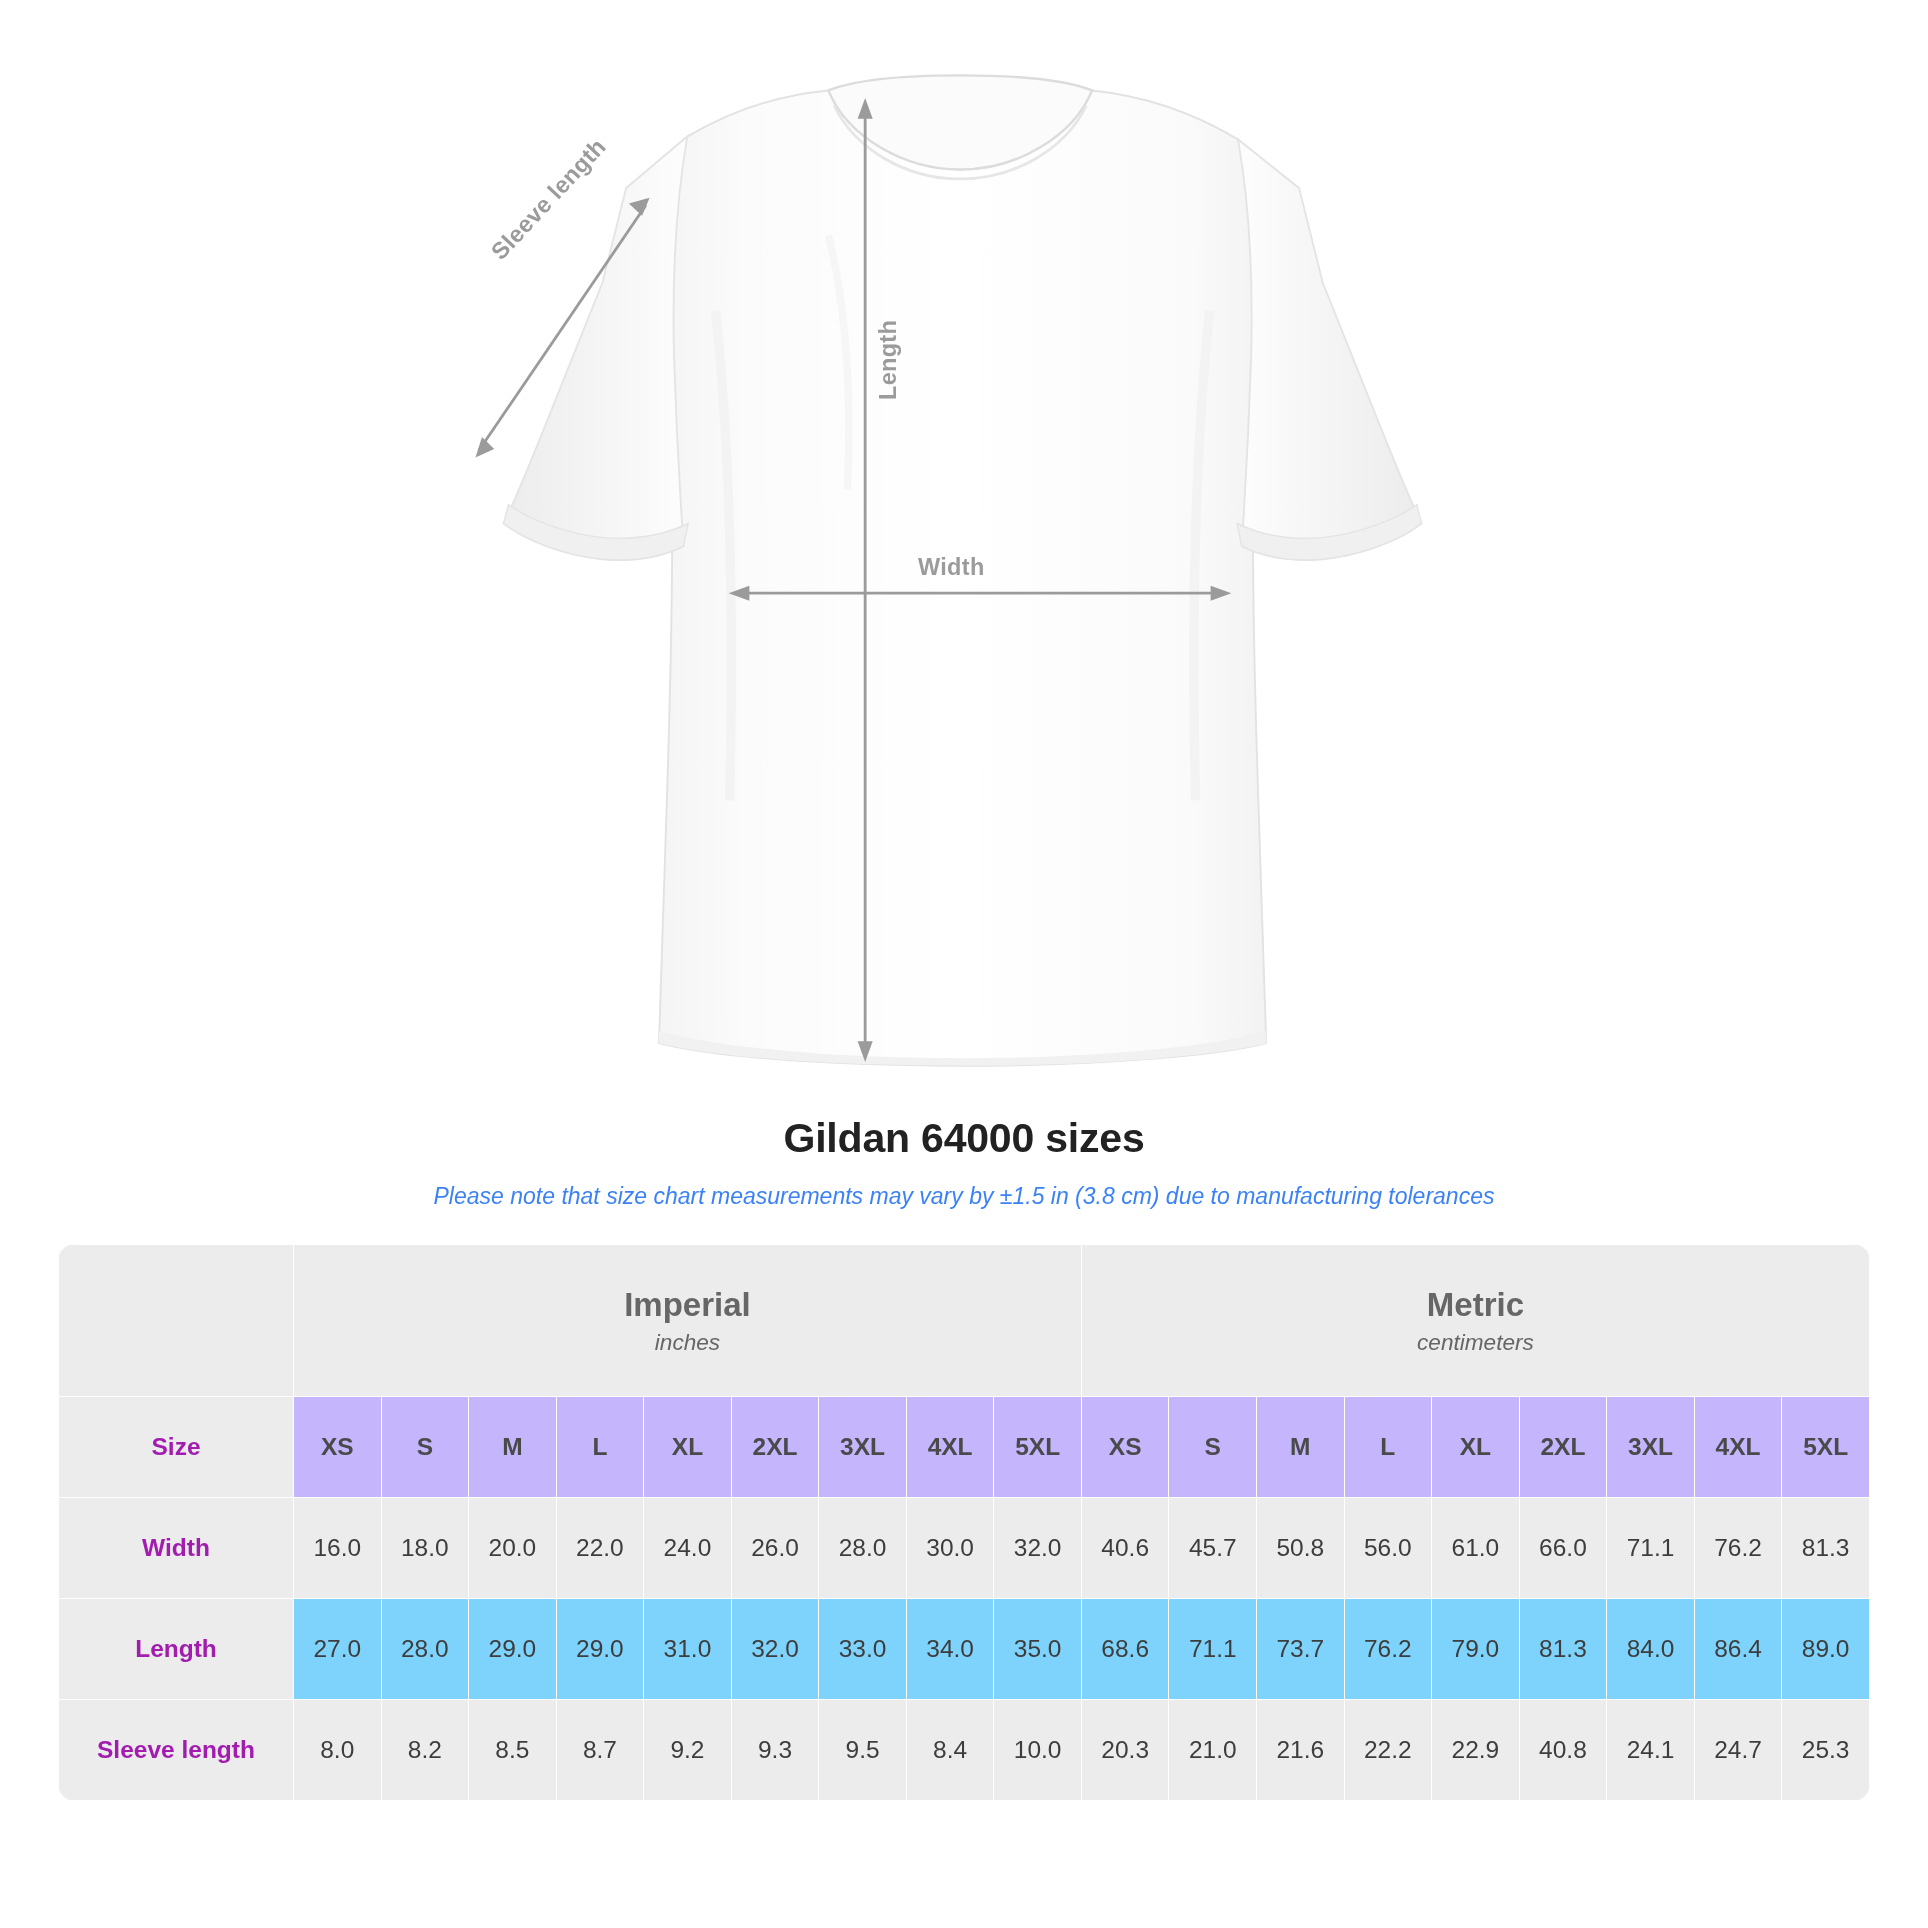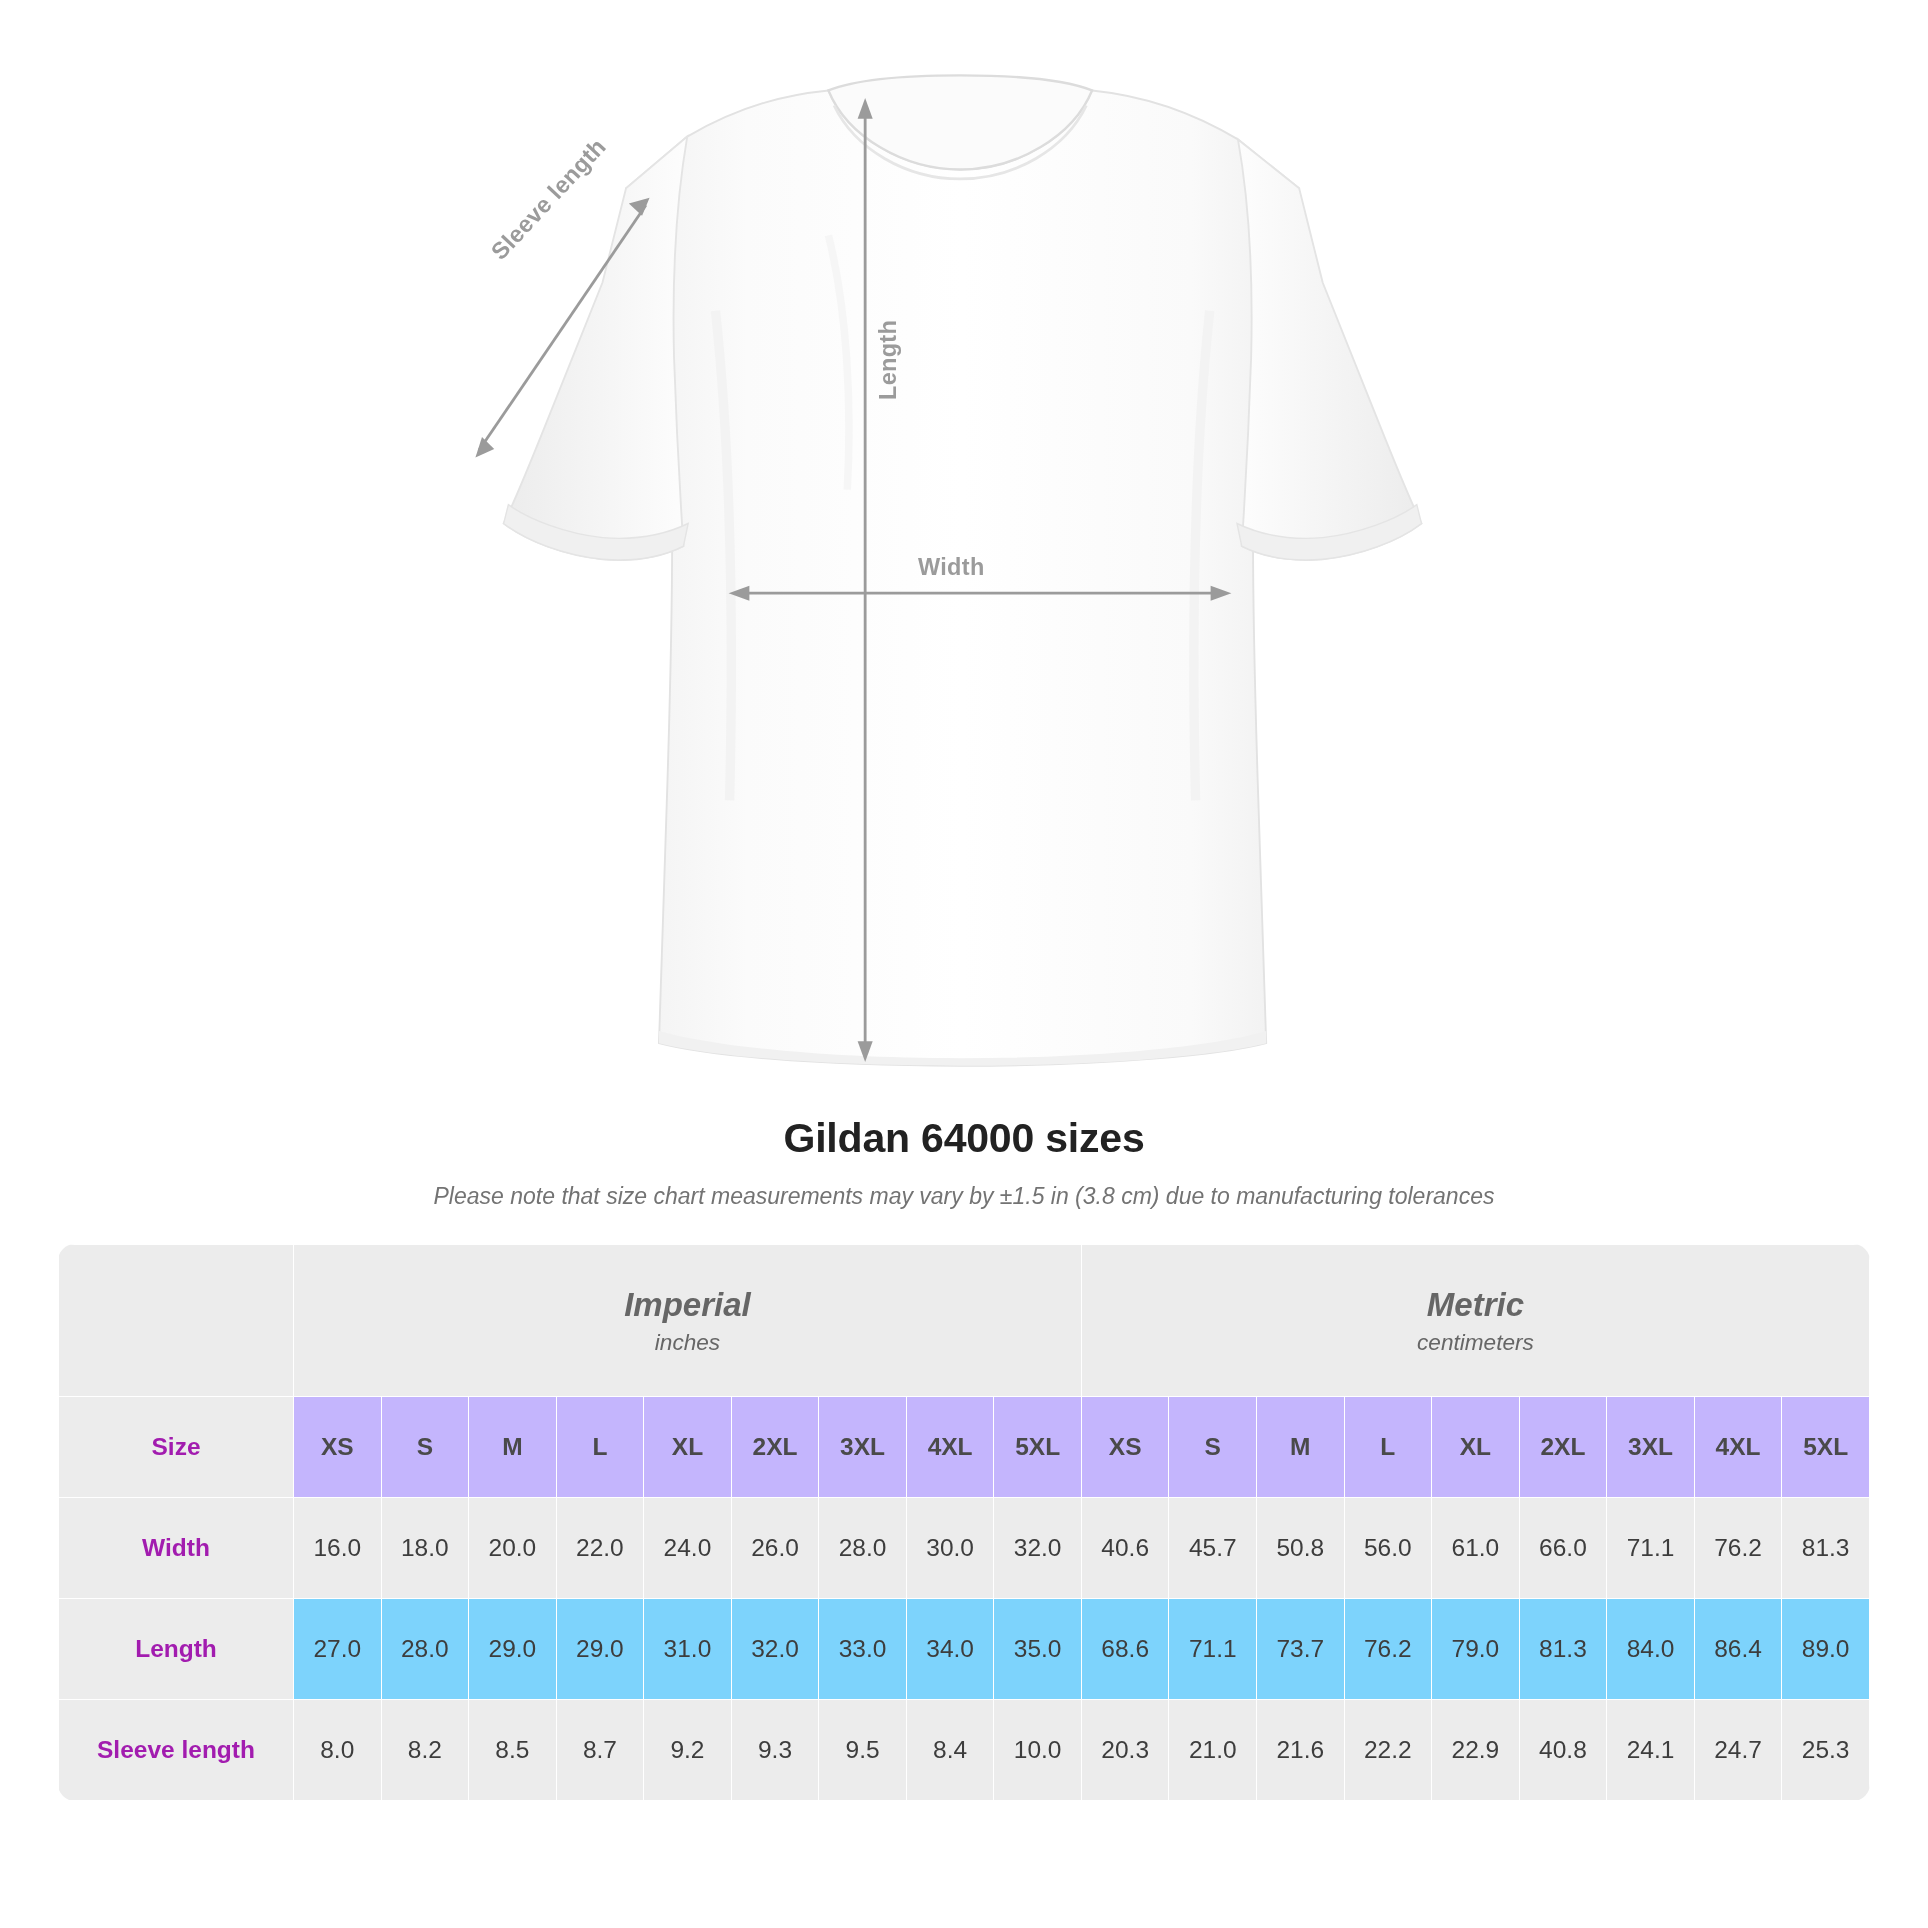--- a/index.html
+++ b/index.html
@@ -65,21 +65,21 @@
   .chart-title {
     font-size: 41px;
     font-weight: bold;
     color: #222222;
     margin: 0;
     letter-spacing: -0.2px;
   }
   .chart-note {
     font-size: 23px;
     font-style: italic;
-    color: #737373;
+    color: #3b82f6;
     margin: 21px 0 0 0;
   }
 
   
   .table-wrap {
     margin: 34px 58px 0 58px;
     border-radius: 17px;
     overflow: hidden;
   }
   table.size-table {
@@ -93,21 +93,20 @@
     text-align: center;
     vertical-align: middle;
   }
   .unit-head {
     background: #ececec;
     height: 151px;
     padding: 0;
   }
   .unit-head .unit-name {
     font-size: 33px;
-    font-style: italic;
     font-weight: bold;
     color: #666666;
     line-height: 1.2;
     text-align: center;
   }
   .unit-head .unit-sub {
     font-size: 22.6px;
     font-style: italic;
     color: #666666;
     margin-top: 5.6px;

